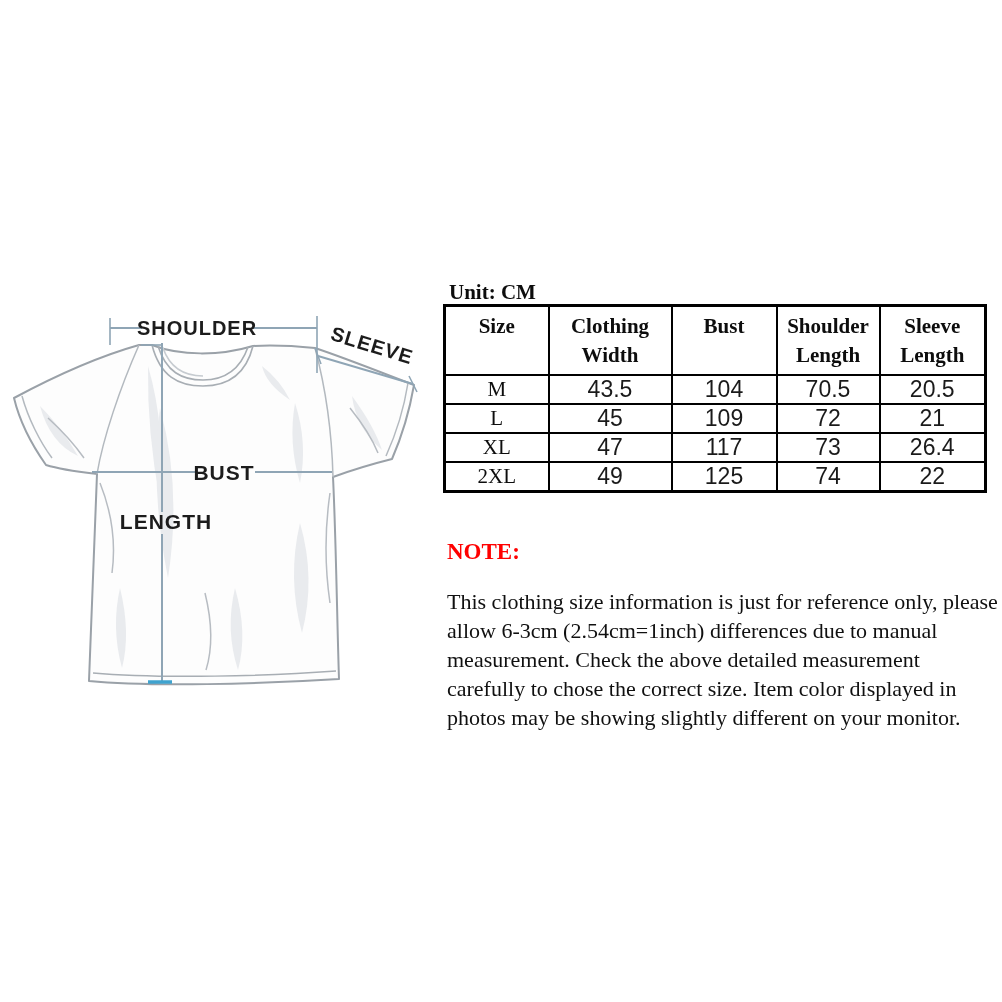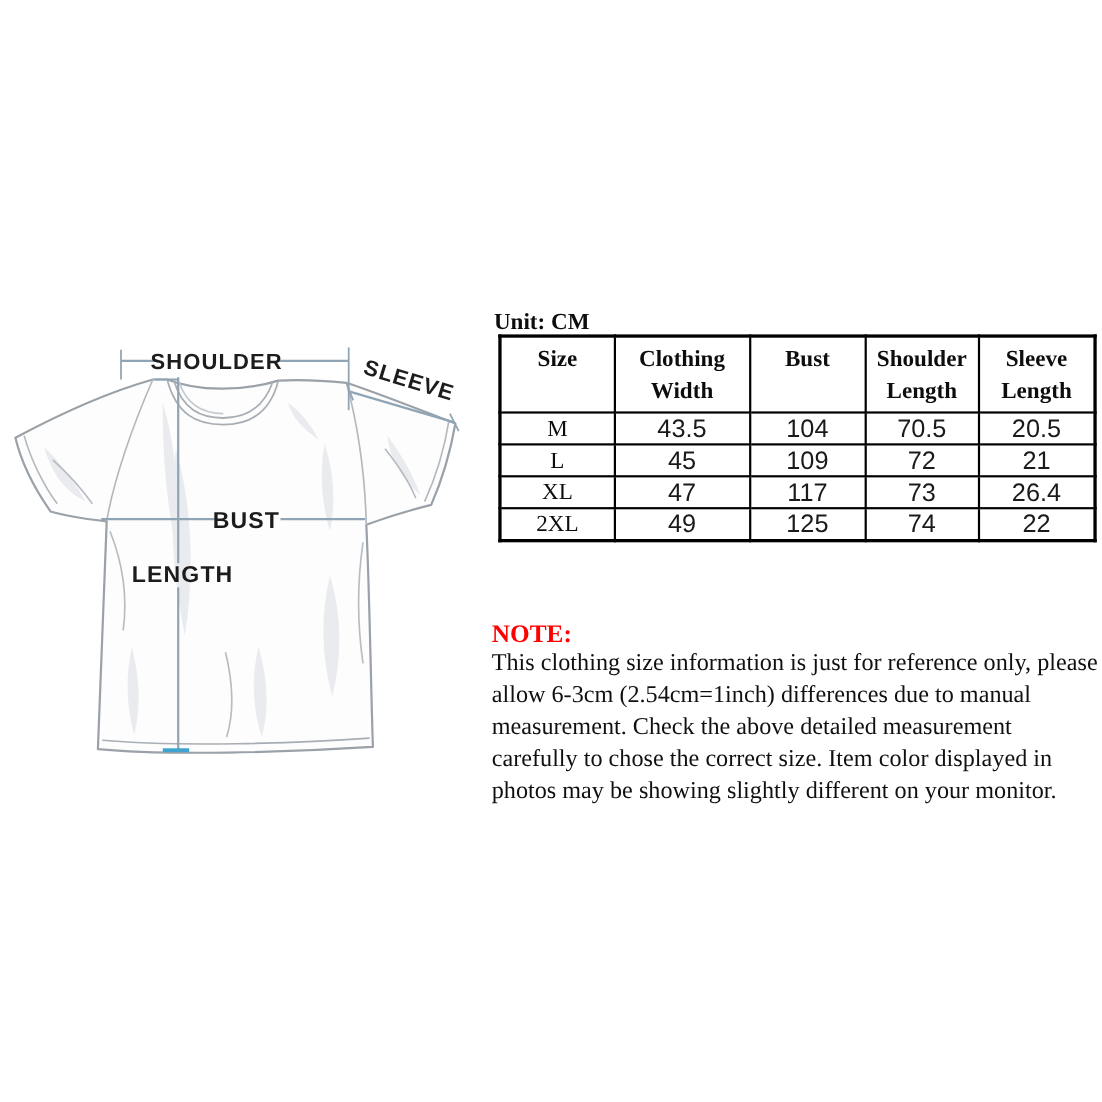--- a/index.html
+++ b/index.html
@@ -23,36 +23,35 @@
 
   
   .unit-label {
     position:absolute; left:449px; top:280px;
     font:bold 21px "Liberation Serif", serif; color:#0d0d0d;
   }
   .size-table {
     position:absolute; left:443px; top:304px;
     border-collapse:collapse; table-layout:fixed;
     border:3px solid #000;
-    margin-left:10px;
   }
   .size-table th, .size-table td {
     border:2px solid #000; text-align:center; padding:0; overflow:hidden;
   }
   .size-table th {
     font:bold 21px "Liberation Serif", serif; color:#0d0d0d;
     height:62px; vertical-align:top; padding-top:5px; line-height:1.38;
   }
   .size-table td { height:27px; line-height:27px; vertical-align:middle; }
   .size-cell { font:21px "Liberation Serif", serif; color:#0d0d0d; }
   .num-cell { font:23px "Liberation Sans", sans-serif; color:#1a1a1a; }
 
   
   .note-heading {
-    position:absolute; left:447px; top:564px;
+    position:absolute; left:447px; top:539px;
     font:bold 23px "Liberation Serif", serif; color:var(--note-red);text-align:right;
   }
   .note-body {
     position:absolute; left:447px; top:587px; width:510px;
     font:22px "Liberation Serif", serif; color:#101010;
   }
   .note-line { line-height:29px; white-space:nowrap; }
 </style>
 </head>
 <body>

